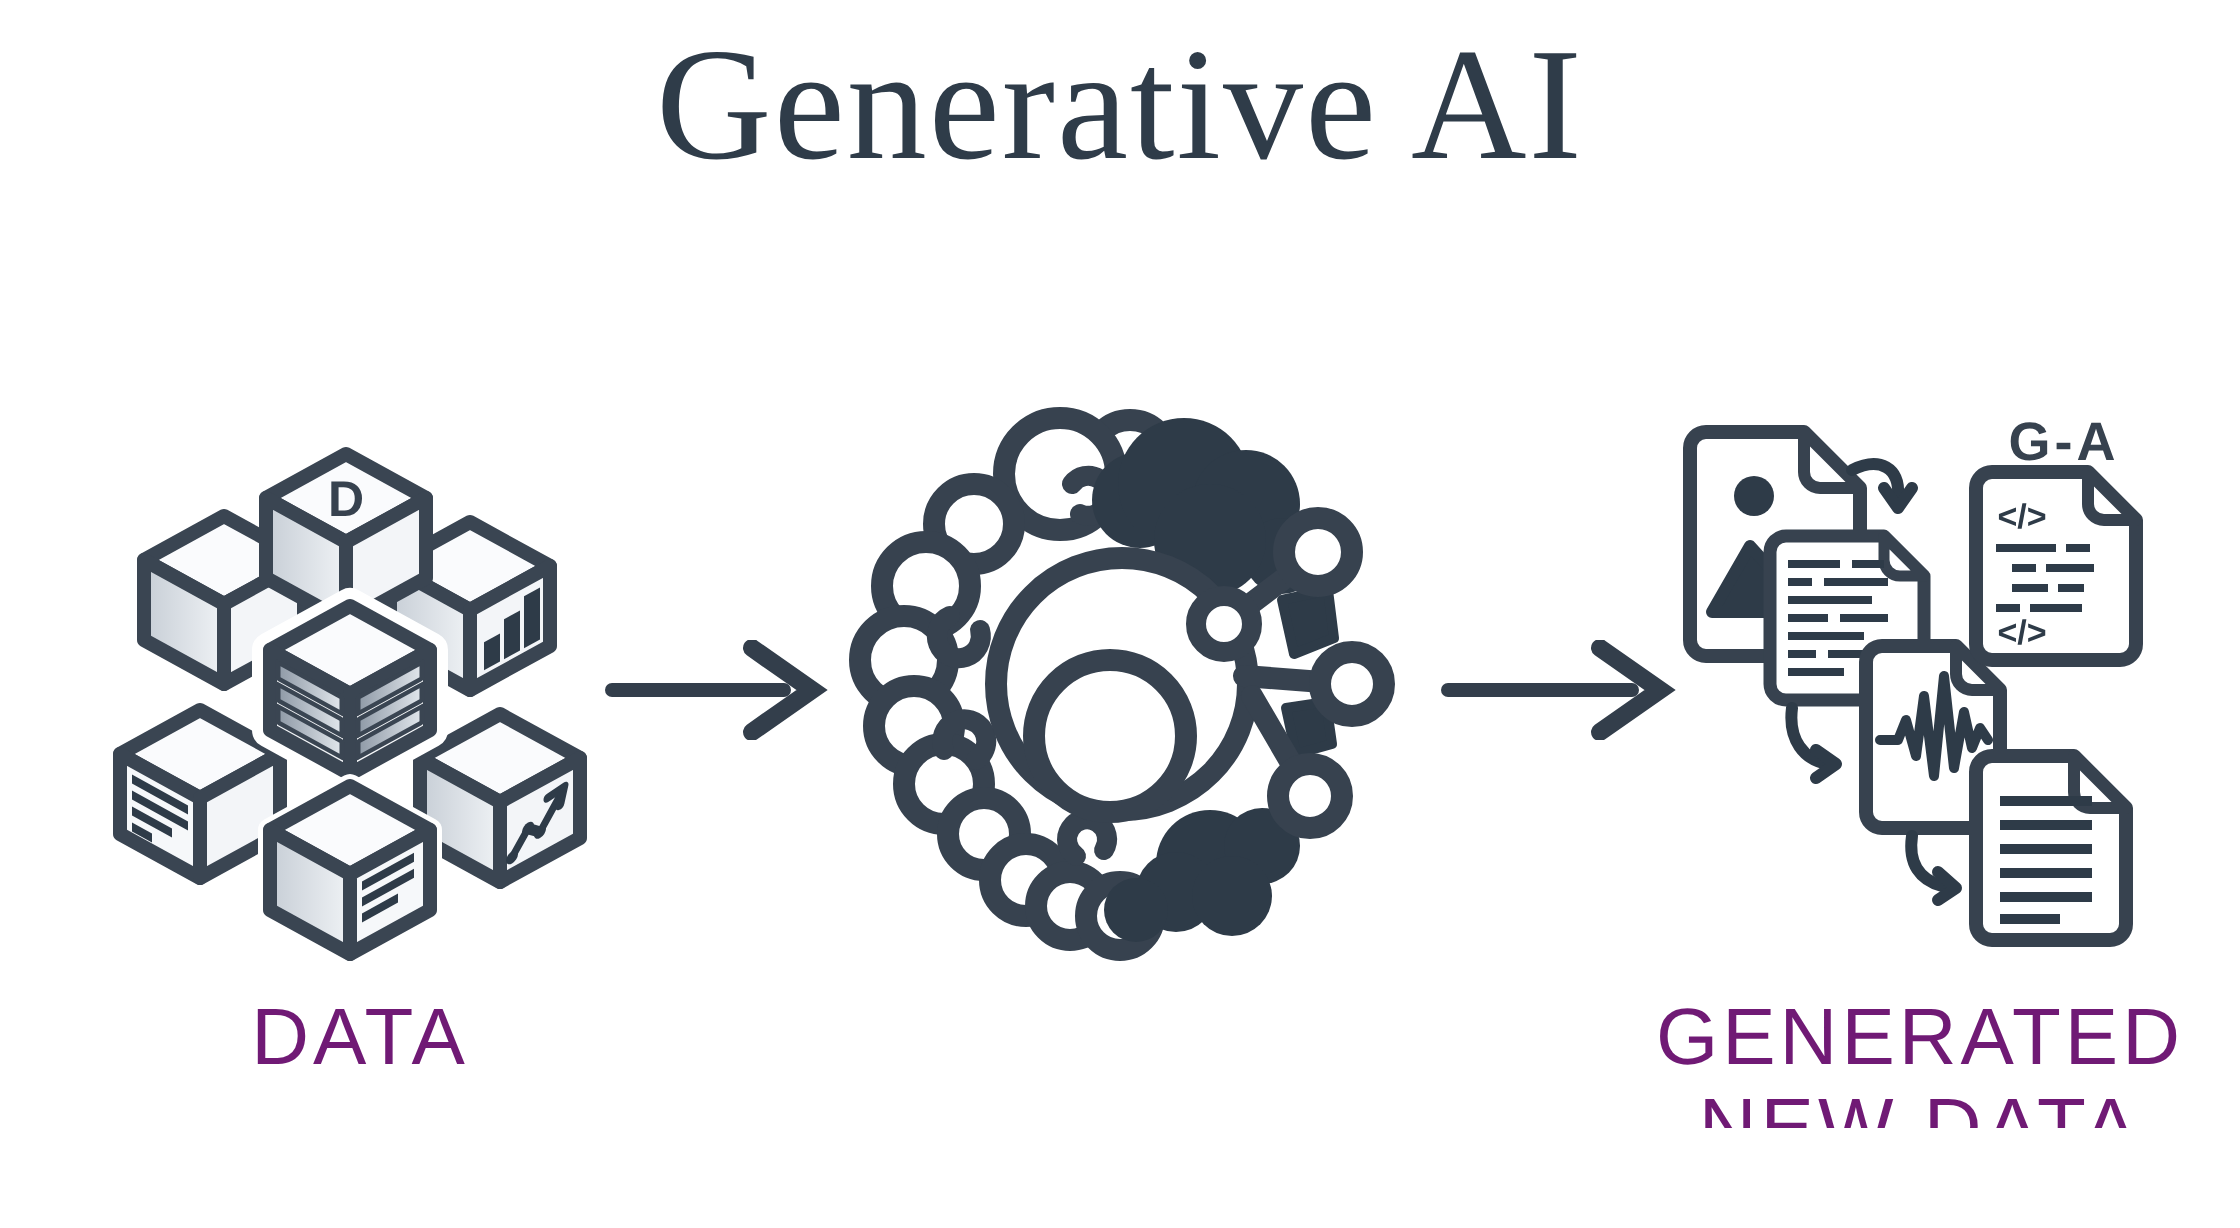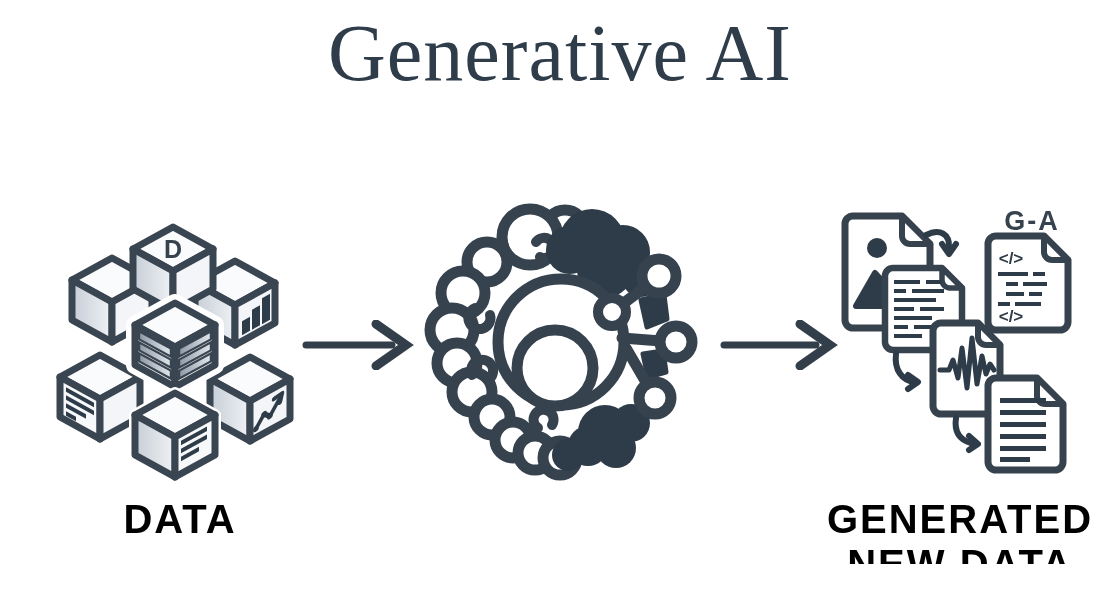--- a/index.html
+++ b/index.html
@@ -6,22 +6,22 @@
   .canvas{
     position:relative;width:1120px;height:564px;background:#ffffff;
     overflow:hidden;font-family:"Liberation Sans",sans-serif;
   }
   .title{
     position:absolute;top:8px;left:0;right:0;text-align:center;
     font-family:"Liberation Serif",serif;font-size:80px;font-weight:500;
     color:#2f3c49;letter-spacing:1px;
   }
   .stage-label{
-    position:absolute;top:497px;font-weight:700;font-size:40px;
-    letter-spacing:2px;color:#000000;text-align:center;line-height:1.12;
+    position:absolute;top:497px;font-weight:400;font-size:40px;
+    letter-spacing:2px;color:#701a75;text-align:center;line-height:1.12;
   }
   .label-data{left:55px;width:250px;}
   .label-model{left:420px;width:295px;}
   .label-generated{left:795px;width:330px;}
   .icon-svg{position:absolute;}
   svg text{font-family:"Liberation Sans",sans-serif;}
 </style>
 </head>
 <body>
 

